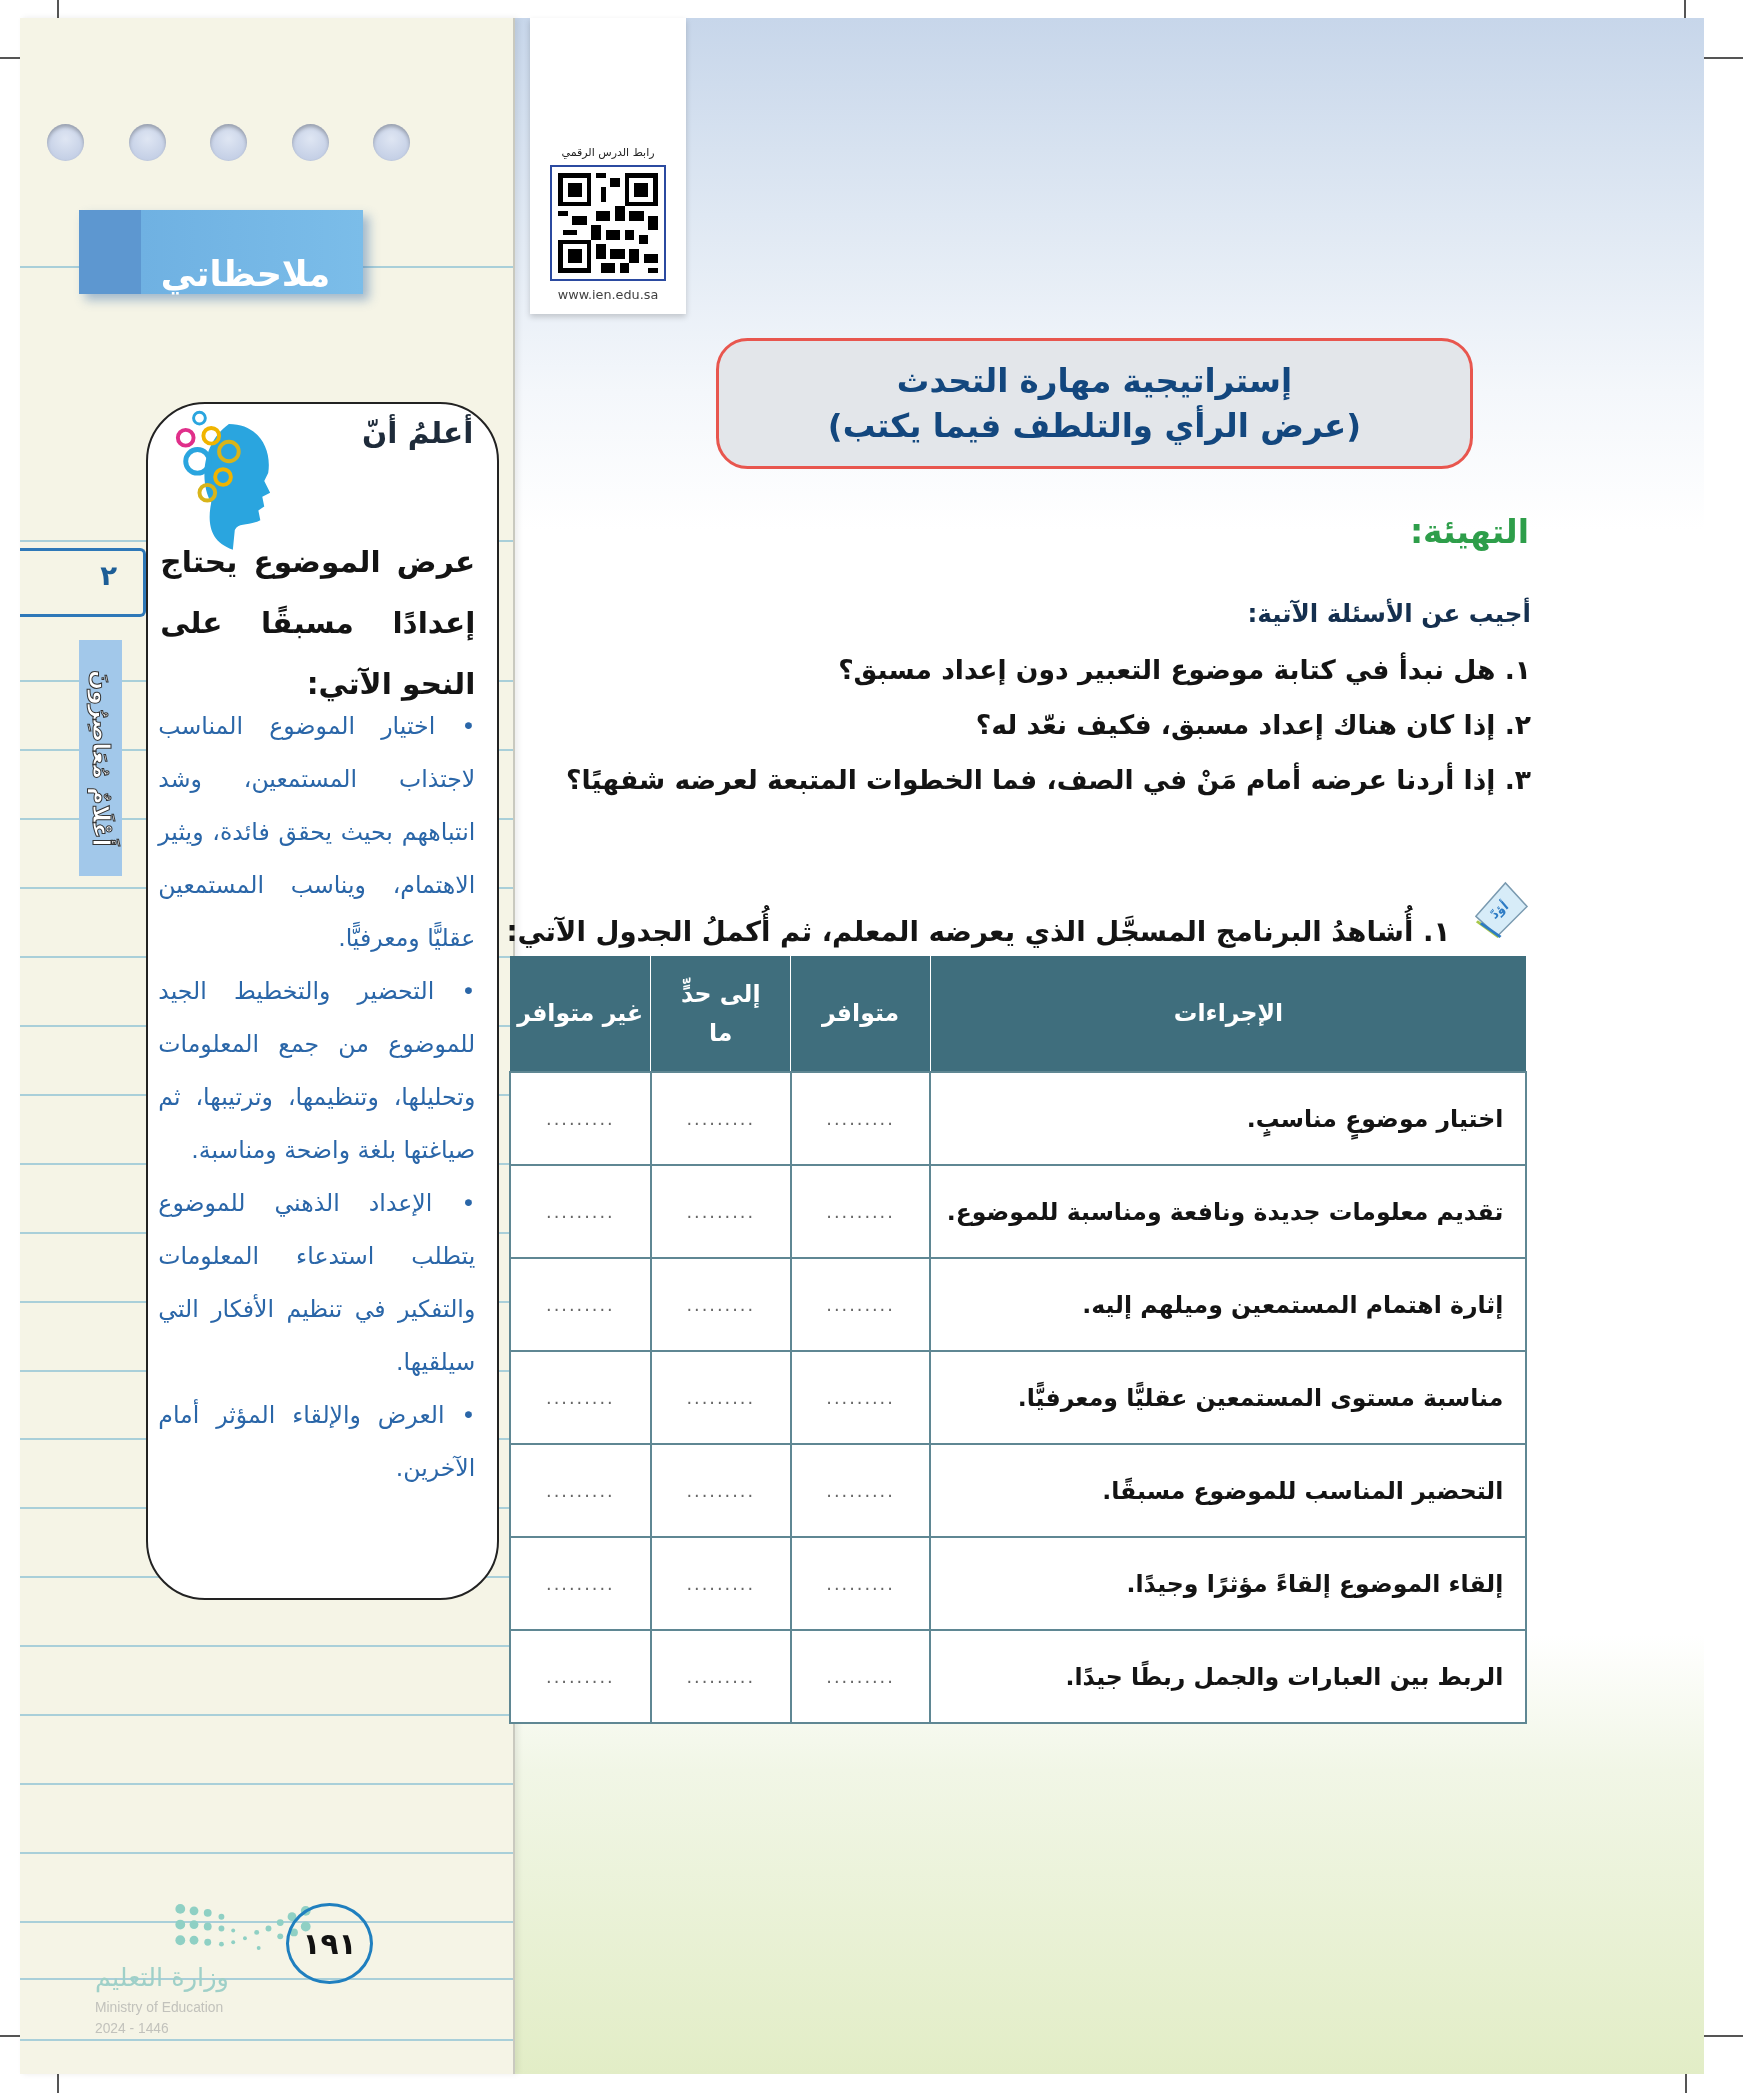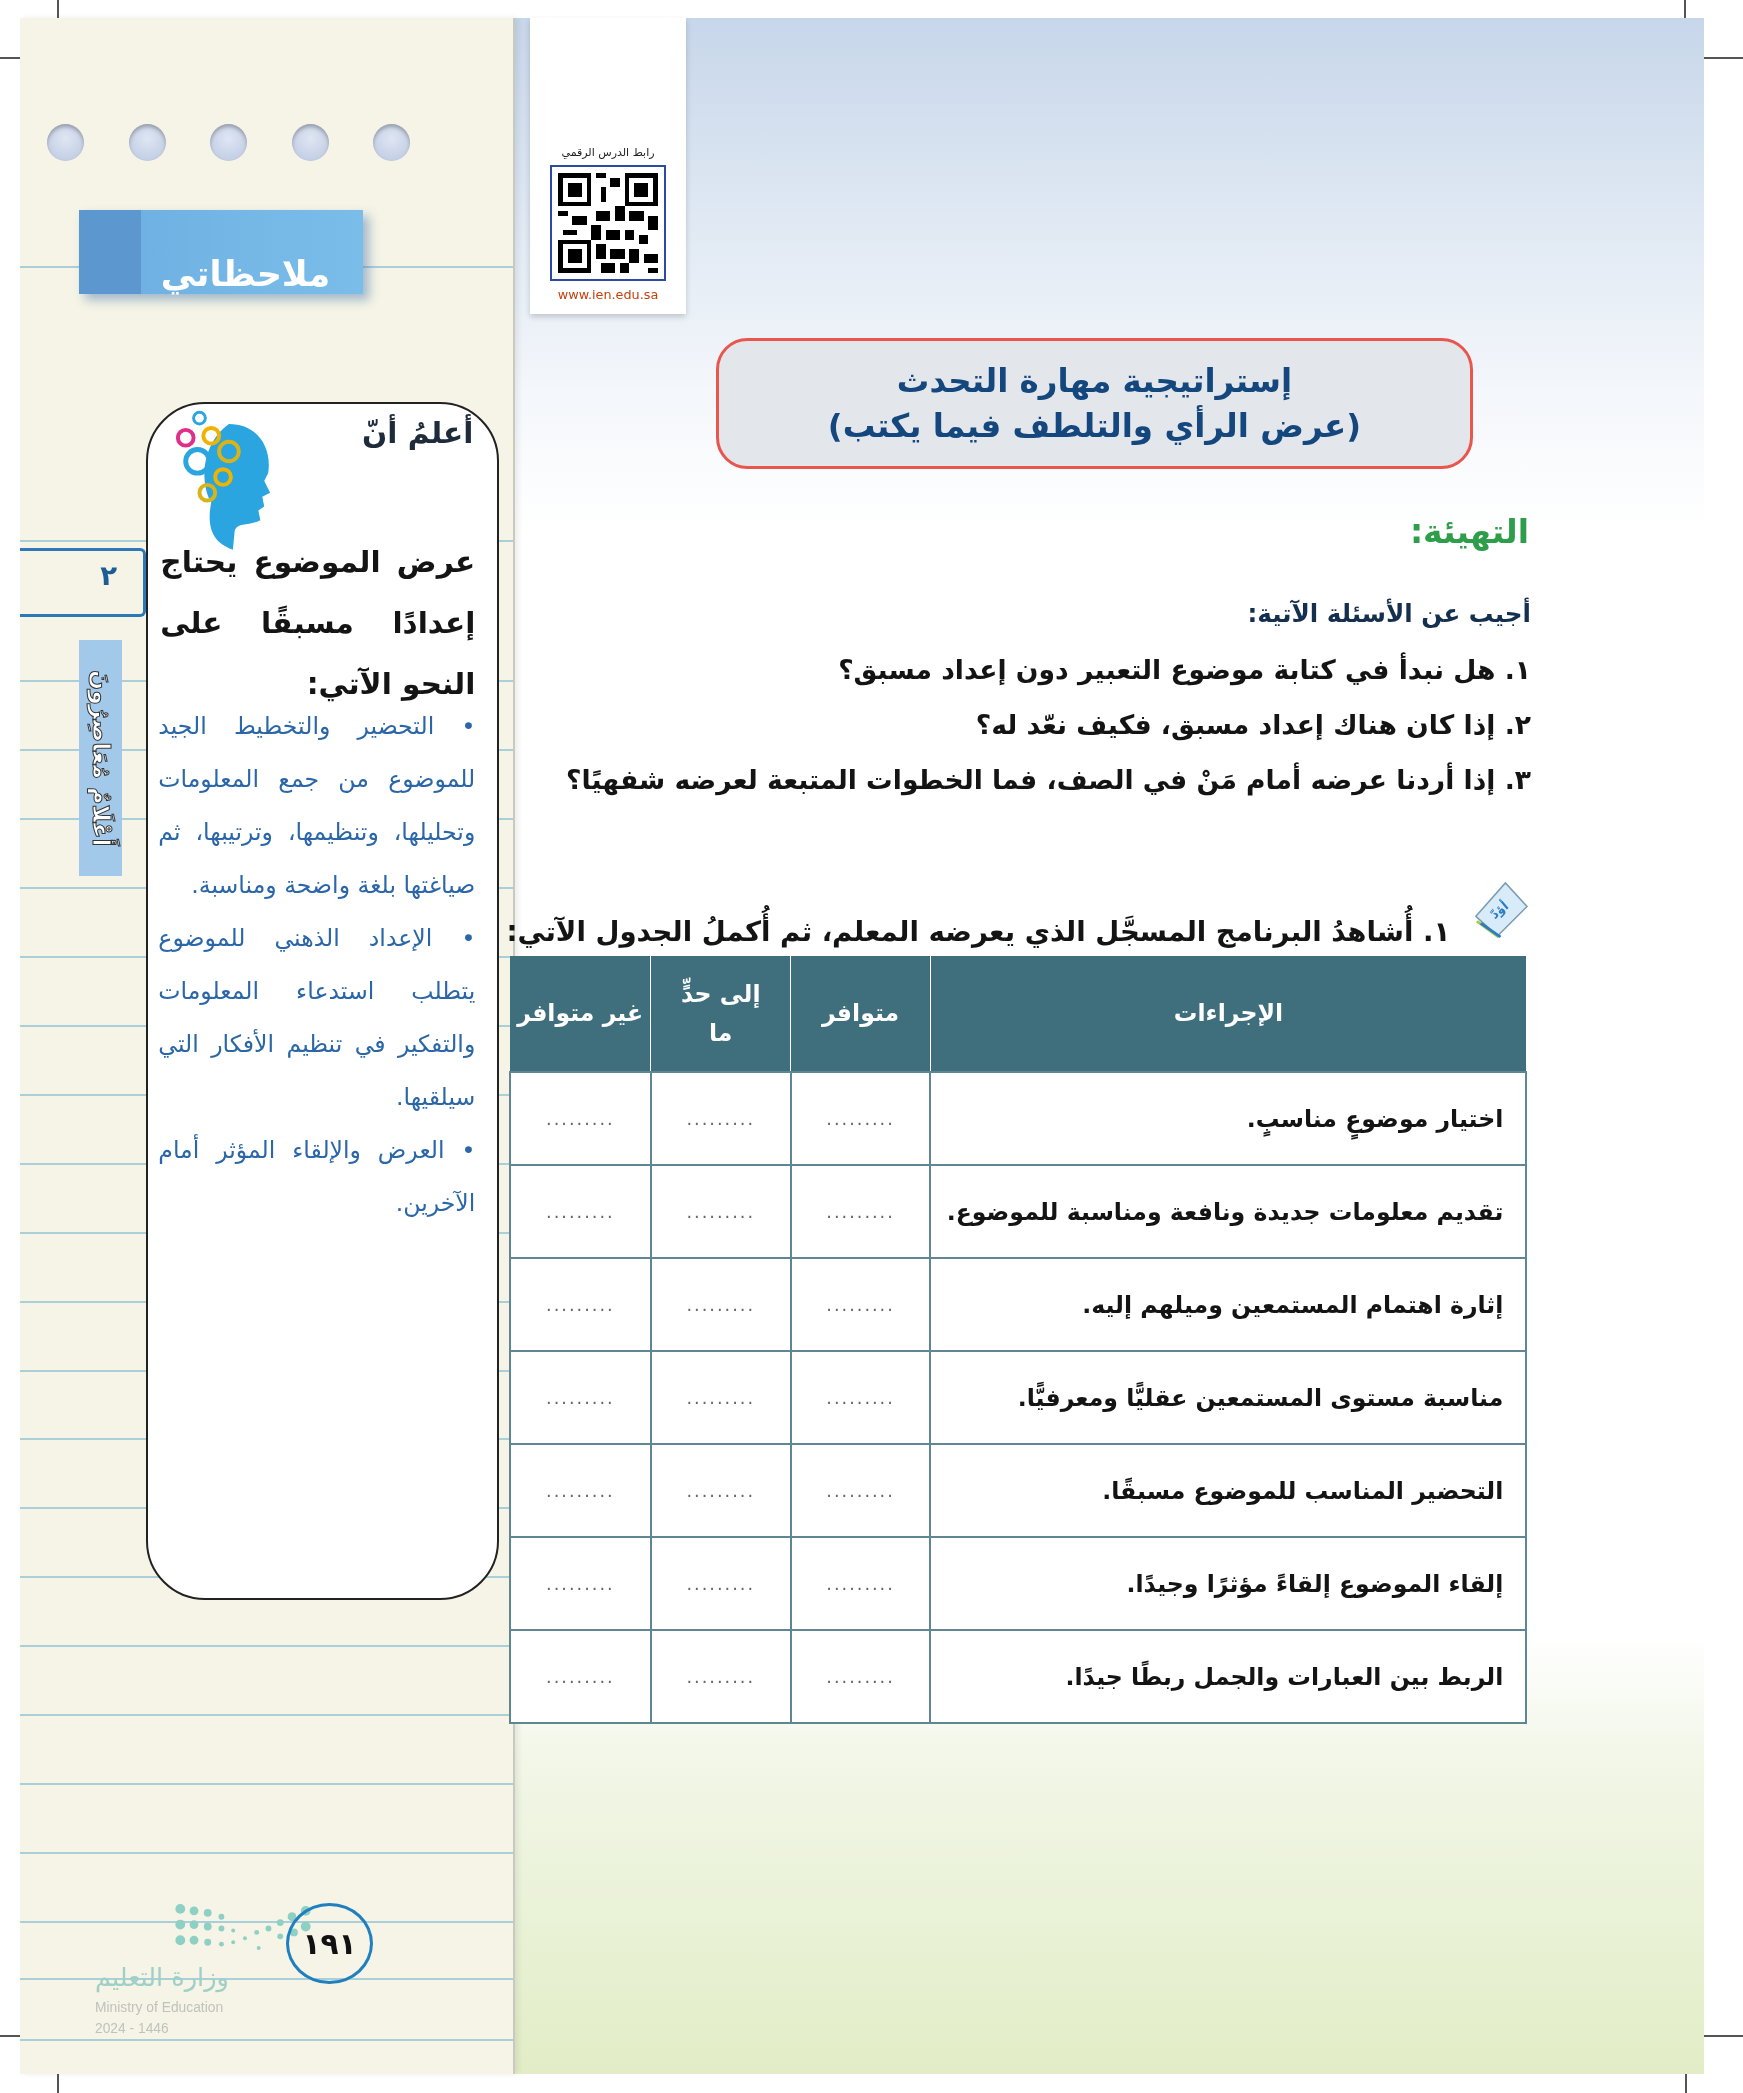--- a/index.html
+++ b/index.html
@@ -69,21 +69,21 @@
   .know-list li::before { content: "• "; color: #2a66a8; }
 
   
   .qr-card {
     position: absolute; left: 530px; top: 17.7px; width: 156px; height: 296px; background: #fff;
     box-shadow: 0 3px 5.9px rgba(0,0,0,0.18);
     display: flex; flex-direction: column; align-items: center; justify-content: flex-end; padding-bottom: 11.8px;
   }
   .qr-label { font-size: 11px; color: #222; direction: rtl; margin-bottom: 5.9px; }
   .qr-box { width: 116px; height: 116px; border: 2px solid #2b4aa0; padding: 5.9px; background: #fff; }
-  .qr-url { font-size: 12.8px; color: #c2410c; margin-top: 5.9px; }
+  .qr-url { font-size: 12.8px; color: #404040; margin-top: 5.9px; }
 
   
   .title-box {
     position: absolute; left: 716px; top: 338px; width: 757px; height: 131px;
     background: #e3e6ea; border: 3px solid #e8564e; border-radius: 31.5px;
     display: flex; flex-direction: column; align-items: center; justify-content: center;
     direction: rtl; color: #13477e; font-weight: bold; font-size: 32.5px; line-height: 45px;
   }
 
   .section-title { position: absolute; right: 215px; top: 512px; font-size: 33px; font-weight: bold; color: #2e9e4a; direction: rtl; }
@@ -187,20 +187,21 @@
     <circle cx="30" cy="14" r="6" fill="none" stroke="#2aa5df" stroke-width="3"></circle>
     <circle cx="16" cy="34" r="8" fill="none" stroke="#e02f8a" stroke-width="4"></circle>
     <circle cx="42" cy="32" r="8" fill="none" stroke="#f0b400" stroke-width="4"></circle>
     <circle cx="60" cy="48" r="10" fill="none" stroke="#d8b41a" stroke-width="4"></circle>
     <circle cx="28" cy="58" r="12" fill="none" stroke="#2aa5df" stroke-width="5"></circle>
     <circle cx="54" cy="74" r="8" fill="none" stroke="#f0b400" stroke-width="4"></circle>
     <circle cx="38" cy="90" r="8" fill="none" stroke="#d8b41a" stroke-width="4"></circle>
   </svg>
   <div class="know-lead">عرض الموضوع يحتاج إعدادًا مسبقًا على النحو الآتي:</div>
   <ul class="know-list">
+    <li>اختيار الموضوع المناسب لاجتذاب المستمعين، وشد انتباههم بحيث يحقق فائدة، ويثير الاهتمام، ويناسب المستمعين عقليًّا ومعرفيًّا.</li>
     <li>التحضير والتخطيط الجيد للموضوع من جمع المعلومات وتحليلها، وتنظيمها، وترتيبها، ثم صياغتها بلغة واضحة ومناسبة.</li>
     <li>الإعداد الذهني للموضوع يتطلب استدعاء المعلومات والتفكير في تنظيم الأفكار التي سيلقيها.</li>
     <li>العرض والإلقاء المؤثر أمام الآخرين.</li>
   </ul>
 </div>
 
 <div class="qr-card">
   <div class="qr-label">رابط الدرس الرقمي</div>
   <div class="qr-box">
     <svg viewBox="0 0 21 21" width="100" height="100" shape-rendering="crispEdges">

